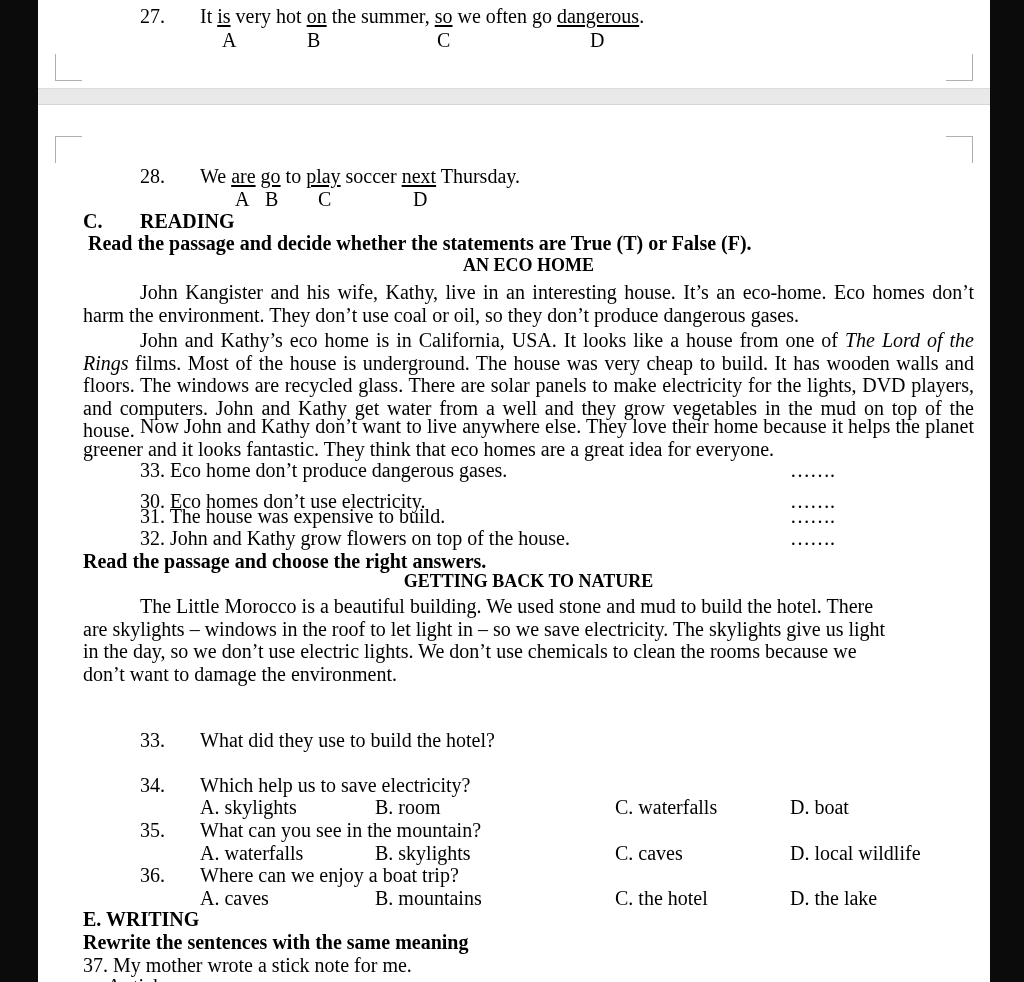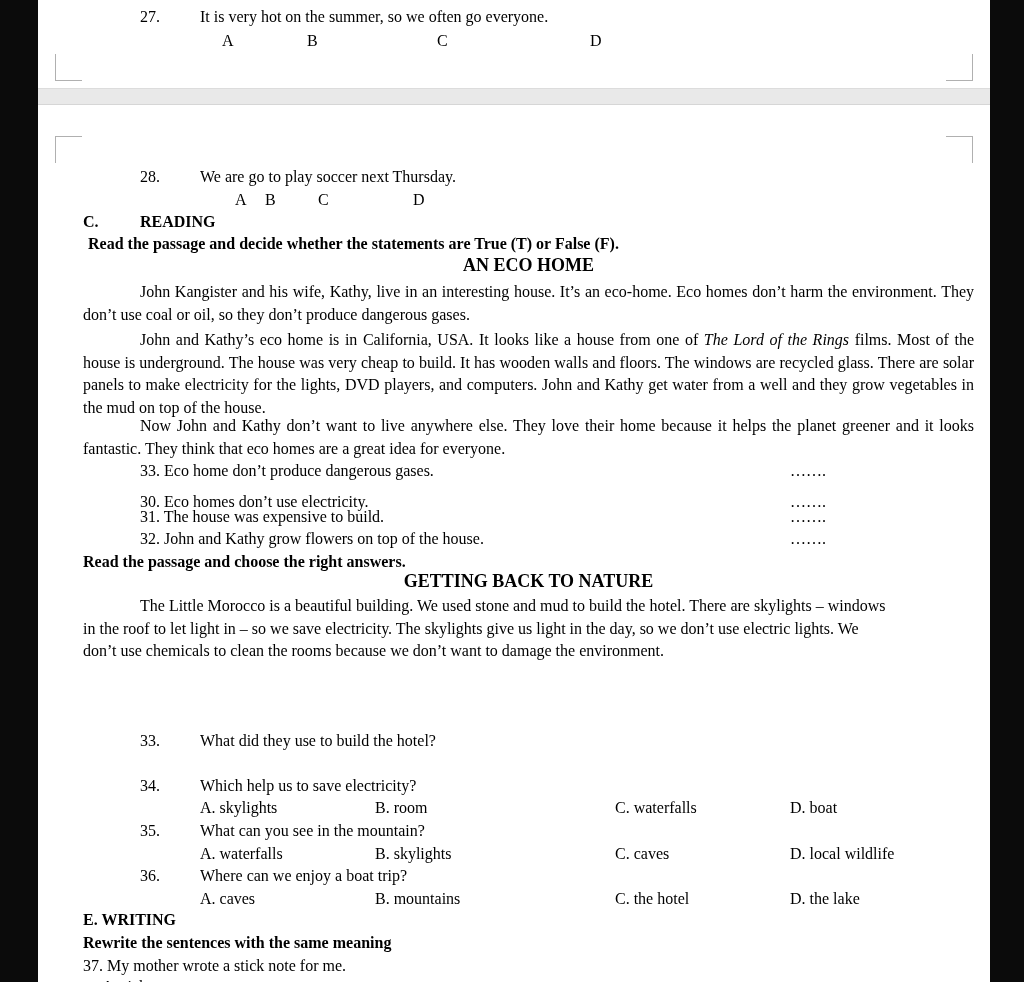--- a/index.html
+++ b/index.html
@@ -15,45 +15,45 @@
     position:absolute; left:0; right:0; top:88px; height:17px;
     background:#e9e9e9; border-top:1px solid #dcdcdc; border-bottom:1px solid #d6d6d6;
     box-sizing:border-box;
   }
   .mark { position:absolute; width:26px; height:26px; border:0 solid #b0b0b0; }
   .mark.bl { border-left-width:1px; border-bottom-width:1px; }
   .mark.br { border-right-width:1px; border-bottom-width:1px; }
   .mark.tl { border-left-width:1px; border-top-width:1px; }
   .mark.tr { border-right-width:1px; border-top-width:1px; }
 
-  .tb { position:absolute; left:45px; right:16px; font-size:16px; line-height:21px; }
+  .tb { position:absolute; left:45px; right:16px; font-size:20px; line-height:21px; }
   .row { height:21px; }
   .abs { position:absolute; top:0; white-space:nowrap; }
   .num { position:absolute; left:57px; top:0; }
   .qtext { position:absolute; left:117px; top:0; white-space:nowrap; }
   .para { line-height:22.5px; text-indent:57px; }
   .just { text-align:justify; }
   .narrow { width:812px; right:auto; }
   .center { text-align:center; }
   .t18 { font-size:18px; }
   .b { font-weight:bold; }
   .i { font-style:italic; }
-  .u { text-underline-offset:2px; }
+  .u { text-decoration:underline; text-underline-offset:2px; }
   .indent5 { padding-left:5px; }
   .clip { height:6px; overflow:hidden; }
 </style>
 </head>
 <body>
 
 <div class="stage">
   <div class="page">
 
     <div class="tb row" style="top:6px">
       <span class="num">27.</span>
-      <span class="qtext"><span>It </span><span class="u">is</span><span> very hot </span><span class="u">on</span><span> the summer, </span><span class="u">so</span><span> we often go </span><span class="u">everyone</span><span>.</span></span>
+      <span class="qtext"><span>It </span><span class="u">is</span><span> very hot </span><span class="u">on</span><span> the summer, </span><span class="u">so</span><span> we often go </span><span class="u">dangerous</span><span>.</span></span>
     </div>
     <div class="tb row" style="top:30px">
       <span class="abs" style="left:139px">A</span>
       <span class="abs" style="left:224px">B</span>
       <span class="abs" style="left:354px">C</span>
       <span class="abs" style="left:507px">D</span>
     </div>
 
     <div class="mark bl" style="left:17px; top:54px"></div>
     <div class="mark br" style="right:17px; top:54px"></div>

